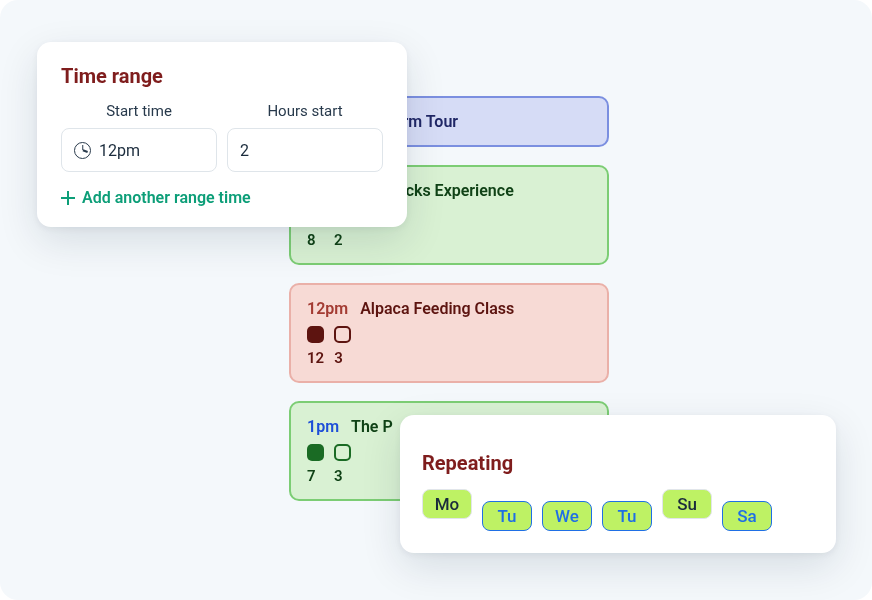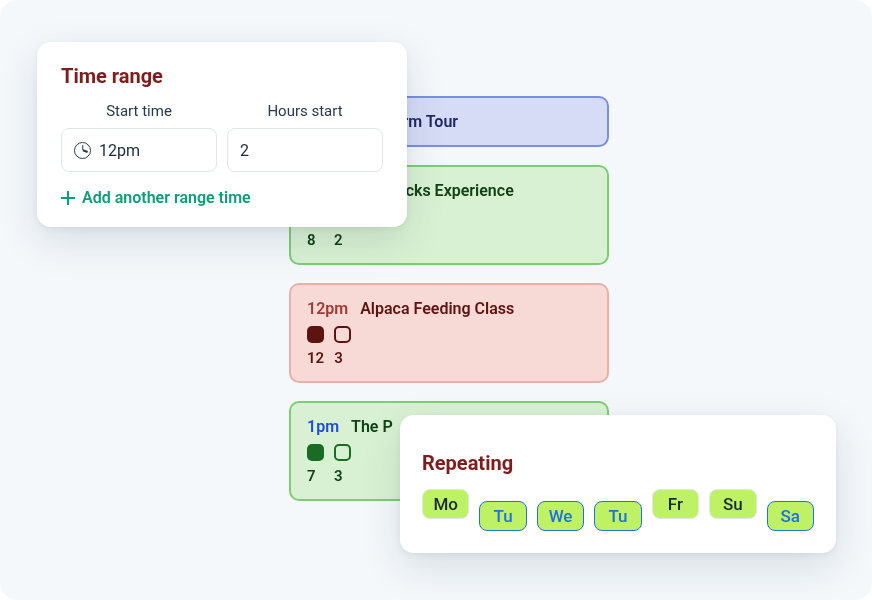--- a/index.html
+++ b/index.html
@@ -280,19 +280,18 @@
   </div>
 
   <div class="card repeating-card">
     <div class="card-title">Repeating</div>
     <div class="days-row" id="days-row">
 
     <div class="day">Mo</div>
         <div class="day active">Tu</div>
         <div class="day active">We</div>
         <div class="day active">Tu</div>
-        <div class="day">Fr</div>
         <div class="day">Su</div>
         <div class="day active">Sa</div>
       </div>
   </div>
 
 </div>
 
 </body></html>

